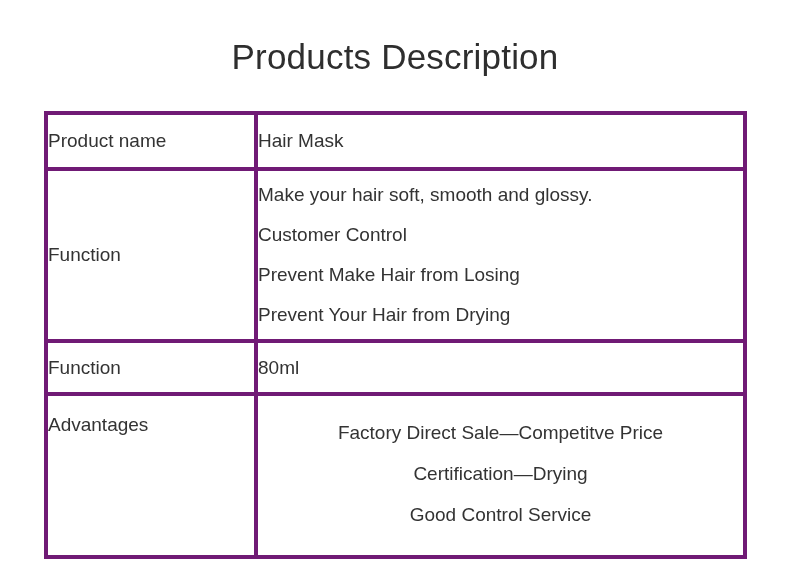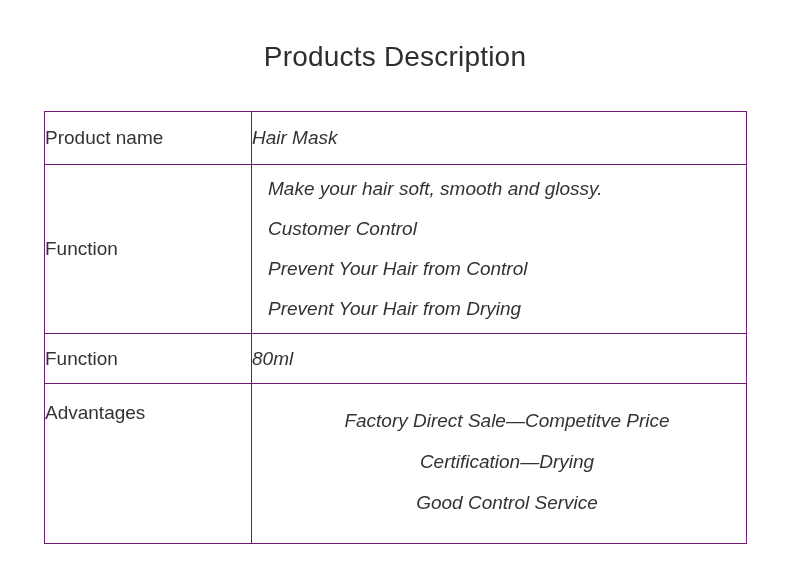--- a/index.html
+++ b/index.html
@@ -18,71 +18,69 @@
     position: relative;
     width: 790px;
     height: 570px;
   }
   .page-title {
     position: absolute;
     left: 0;
     top: 36px;
     width: 790px;
     text-align: center;
-    font-size: 28px;
+    font-size: 35px;
     font-weight: 400;
     letter-spacing: 0.2px;
     color: #2e2e2e;
     line-height: 42px;
   }
   .spec-table {
     position: absolute;
     left: 44px;
     top: 111px;
     width: 703px;
     border-collapse: collapse;
     table-layout: fixed;
   }
   .spec-table td {
-    border: 1px solid #701a75;
+    border: 4px solid #701a75;
     padding: 0;
     vertical-align: middle;
     font-size: 19px;
     font-weight: 400;
     color: #333333;
   }
   .cell-label {
     width: 206px;
     padding: 0 0 0 35px;
     color: #333333;
   }
   .cell-value {
     padding: 0 0 0 19px;
-    font-style: italic;
   }
   .row-name td { height: 52px; }
   .row-function-list td { height: 168px; vertical-align: middle; }
   .row-size td { height: 49px; }
   .row-advantages td { height: 143px; vertical-align: top; }
 
   .row-advantages .cell-label {
     padding-top: 16px;
   }
   .row-advantages .cell-value {
     padding-top: 16px;
     text-align: center;
   }
   .lines {
     display: block;
   }
   .lines .line {
     display: block;
     line-height: 40px;
     white-space: nowrap;
-    margin-left: 16px;
   }
   .row-advantages .lines .line {
     line-height: 41px;
   }
   .single-line {
     display: block;
     line-height: 26px;
     white-space: nowrap;
   }
 </style>
@@ -106,21 +104,21 @@
       </tr>
 
       <tr class="row-function-list">
         <td class="cell-label">
           <span class="single-line">Function</span>
         </td>
         <td class="cell-value">
           <span class="lines">
             <span class="line">Make your hair soft, smooth and glossy.</span>
             <span class="line">Customer Control</span>
-            <span class="line">Prevent Your Hair from Control</span>
+            <span class="line">Prevent Make Hair from Losing</span>
             <span class="line">Prevent Your Hair from Drying</span>
           </span>
         </td>
       </tr>
 
       <tr class="row-size">
         <td class="cell-label">
           <span class="single-line">Function</span>
         </td>
         <td class="cell-value">

